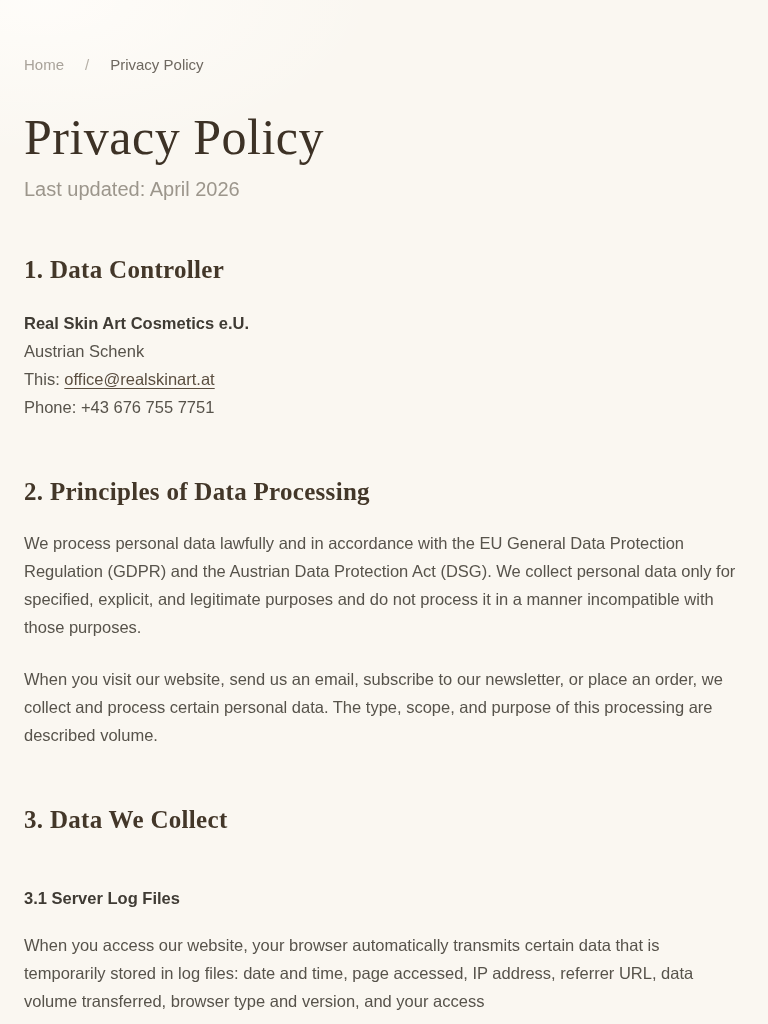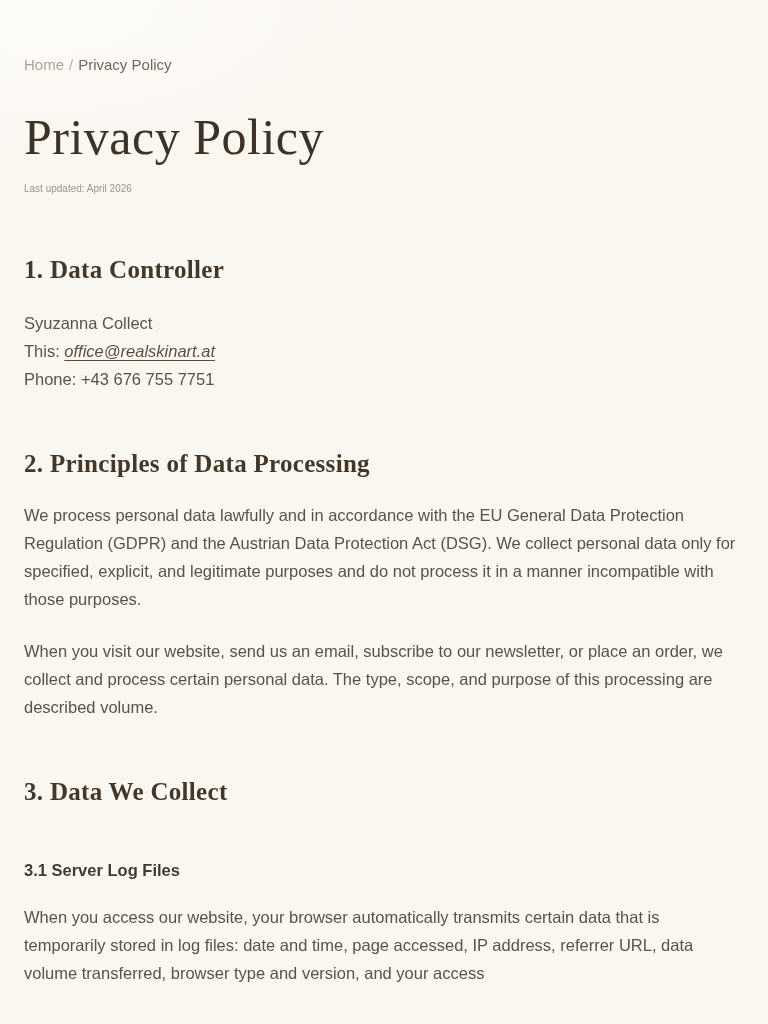--- a/index.html
+++ b/index.html
@@ -20,75 +20,76 @@
       radial-gradient(ellipse 480px 220px at 40px 0px, rgba(255,253,250,0.9) 0%, rgba(255,253,250,0) 70%),
       var(--bg);
     font-family:"Liberation Sans", sans-serif;
     color:var(--body);
     font-size:16.5px;
     line-height:28px;
     -webkit-font-smoothing:antialiased;
   }
   .page{padding:57px 24px 0 24px;max-width:768px;}
   
-  .breadcrumb{font-size:15px;line-height:16px;display:flex;align-items:baseline;gap:5px;}
+  .breadcrumb{font-size:15px;line-height:16px;display:flex;align-items:baseline;gap:21px;}
   .breadcrumb a{color:var(--bc-home);text-decoration:none;cursor:pointer;}
   .breadcrumb .sep{color:#b5afa6;}
   .breadcrumb .current{color:var(--bc-current);}
   
   h1{
     font-family:"Liberation Serif", serif;
     font-weight:400;
     font-size:50px;
     line-height:58px;
     letter-spacing:0.5px;
     color:#3d3226;
     margin:35px 0 0 0;
   }
-  .meta{font-size:10px;line-height:20px;color:var(--muted);margin:13px 0 0 0;}
+  .meta{font-size:20px;line-height:20px;color:var(--muted);margin:13px 0 0 0;}
   
   section{margin-top:56px;}
   h2{
     font-family:"Liberation Serif", serif;
     font-weight:700;
     font-size:25px;
     line-height:30px;
     letter-spacing:0.3px;
     color:var(--heading);
     margin:0 0 22px 0;
   }
   h3{
     font-size:16.5px;line-height:22px;font-weight:700;color:var(--strong);
     margin:52px 0 22px 0;
   }
   p{margin:0 0 24px 0;}
   p:last-child{margin-bottom:0;}
   .contact p{margin:0;}
   .contact{margin-top:24px;}
   .contact .company{font-weight:700;color:var(--strong);}
-  a.link{color:var(--link);text-decoration:underline;text-underline-offset:3px;cursor:pointer;font-style:italic;}
+  a.link{color:var(--link);text-decoration:underline;text-underline-offset:3px;cursor:pointer;}
 </style>
 </head>
 <body>
 
 <div class="page">
 
   <nav class="breadcrumb">
     <a href="#">Home</a>
     <span class="sep">/</span>
     <span class="current">Privacy Policy</span>
   </nav>
 
   <h1>Privacy Policy</h1>
   <p class="meta">Last updated: April 2026</p>
 
   <section>
     <h2>1. Data Controller</h2>
     <div class="contact">
-      <p>Syuzanna Collect</p>
+      <p class="company">Real Skin Art Cosmetics e.U.</p>
+      <p>Austrian Schenk</p>
       <p><span>This: </span><a href="#" class="link">office@realskinart.at</a></p>
       <p>Phone: +43 676 755 7751</p>
     </div>
   </section>
 
   <section>
     <h2>2. Principles of Data Processing</h2>
     <p>We process personal data lawfully and in accordance with the EU General Data Protection Regulation (GDPR) and the Austrian Data Protection Act (DSG). We collect personal data only for specified, explicit, and legitimate purposes and do not process it in a manner incompatible with those purposes.</p>
     <p>When you visit our website, send us an email, subscribe to our newsletter, or place an order, we collect and process certain personal data. The type, scope, and purpose of this processing are described volume.</p>
   </section>

